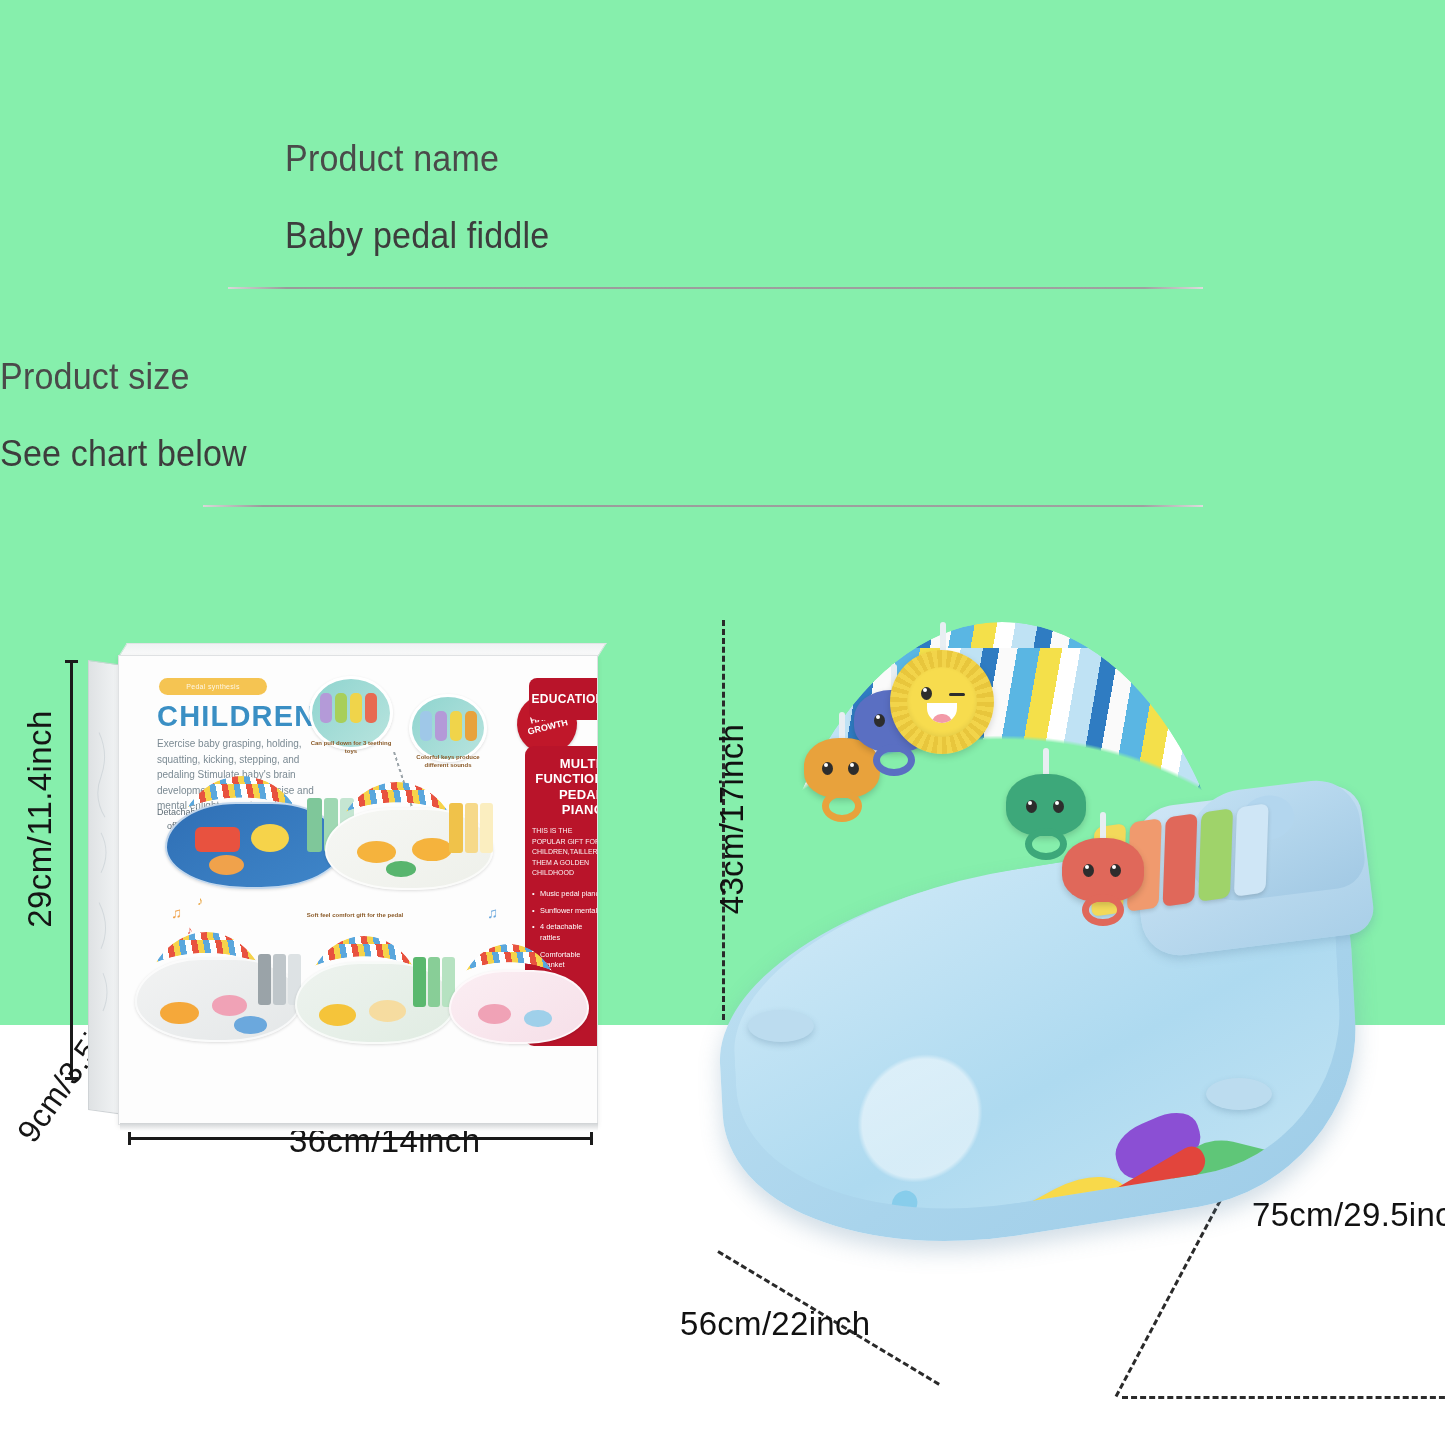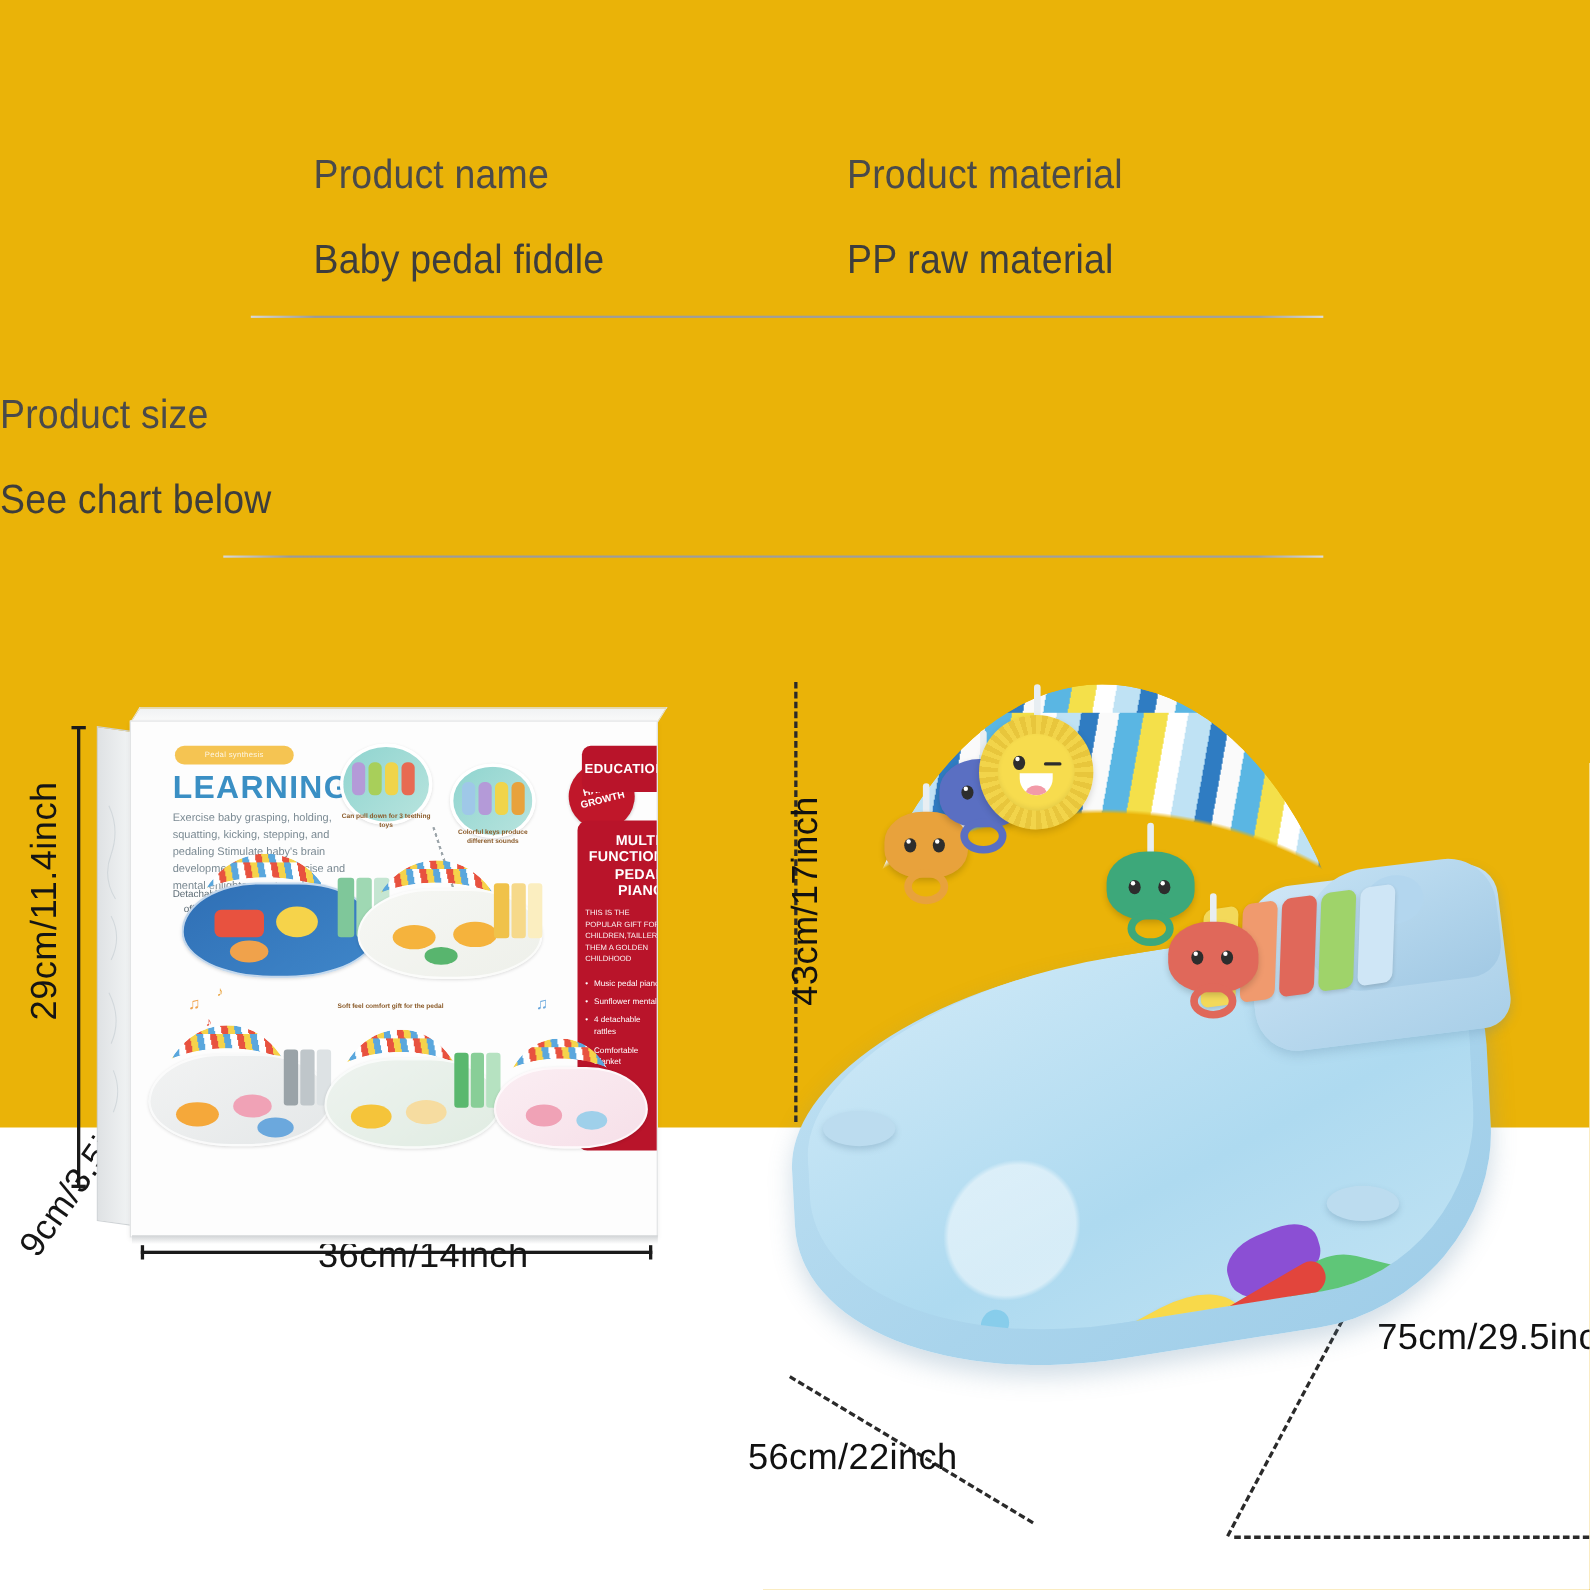--- a/index.html
+++ b/index.html
@@ -2,21 +2,21 @@
 <html><head>
 <meta charset="utf-8">
 <style>
   * { box-sizing: border-box; margin: 0; padding: 0; }
   html, body {
     width: 1445px; height: 1445px;
     background: #ffffff;
     font-family: "Liberation Sans", "DejaVu Sans", sans-serif;
     overflow: hidden;
   }
-  #page { position: relative; width: 1445px; height: 1025px; background: #eab308; }
+  #page { position: relative; width: 1445px; height: 1025px; background: #86efac; }
 
   
   .spec-table { position: absolute; left: 0; top: 0; width: 1445px; height: 545px; }
   .spec-row { position: absolute; left: 0; width: 1445px; display: flex; }
   .spec-row.r1 { top: 140px; height: 150px; }
   .spec-row.r2 { top: 358px; height: 150px; }
   .spec-cell { width: 485px; }
   .spec-cell.c1 { margin-left: 285px; }
   .spec-cell.c2 { margin-left: 0px; }
   .spec-label {
@@ -364,24 +364,20 @@
 
 <div id="page">
 
   <div class="spec-table">
 
     <div class="spec-row r1">
       <div class="spec-cell c1">
         <div class="spec-label">Product name</div>
         <div class="spec-value">Baby pedal fiddle</div>
       </div>
-      <div class="spec-cell c2">
-        <div class="spec-label">Product material</div>
-        <div class="spec-value">PP raw material</div>
-      </div>
     </div>
 
     <div class="divider d1"></div>
 
     <div class="spec-row r2">
       <div class="spec-cell c2">
         <div class="spec-label">Product size</div>
         <div class="spec-value">See chart below</div>
       </div>
     </div>
@@ -411,21 +407,21 @@
             <path d="M8 270 q8 18 0 38"></path>
           </g>
         </svg>
       </div>
 
       <div class="box-front">
 
         <div class="bx-badge">
           <span>Pedal synthesis</span>
         </div>
-        <div class="bx-learning">LEARNING</div>
+        <div class="bx-learning">CHILDREN</div>
         <div class="bx-body">Exercise baby grasping, holding, squatting, kicking, stepping, and pedaling Stimulate baby's brain development Physical exercise and mental enlightenment combo.</div>
         <div class="bx-detach">
           <span>Detachable</span>
           <i>off to play</i>
         </div>
 
         <div class="bubble b1">
           <div class="bubble-keys">
             <i style="background:#b49ad8"></i>
               <i style="background:#a8cf5a"></i>

